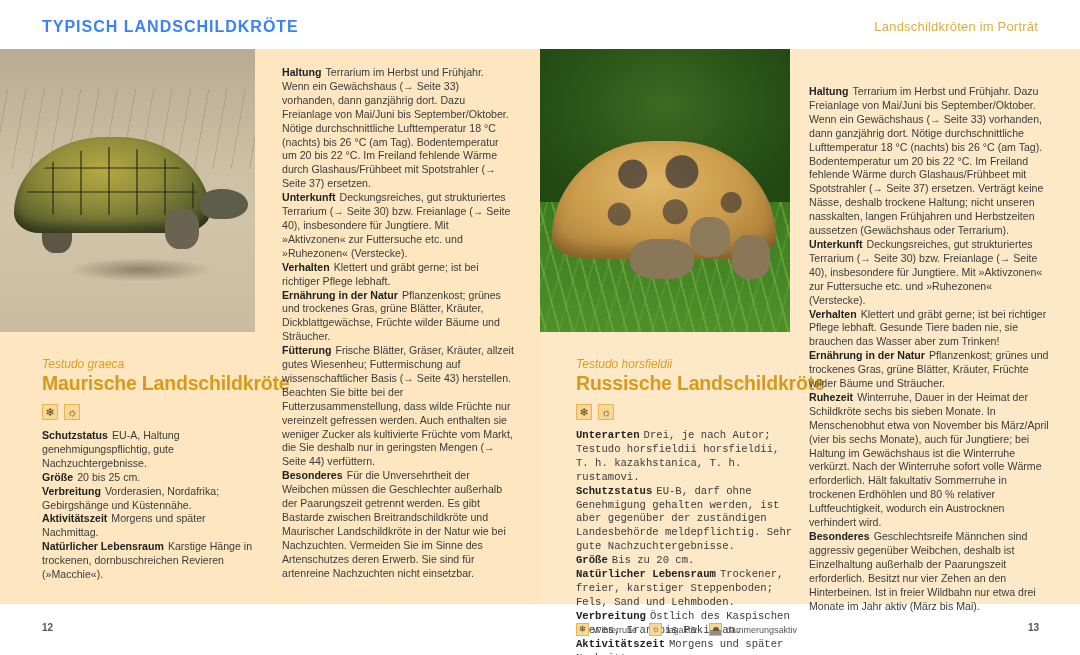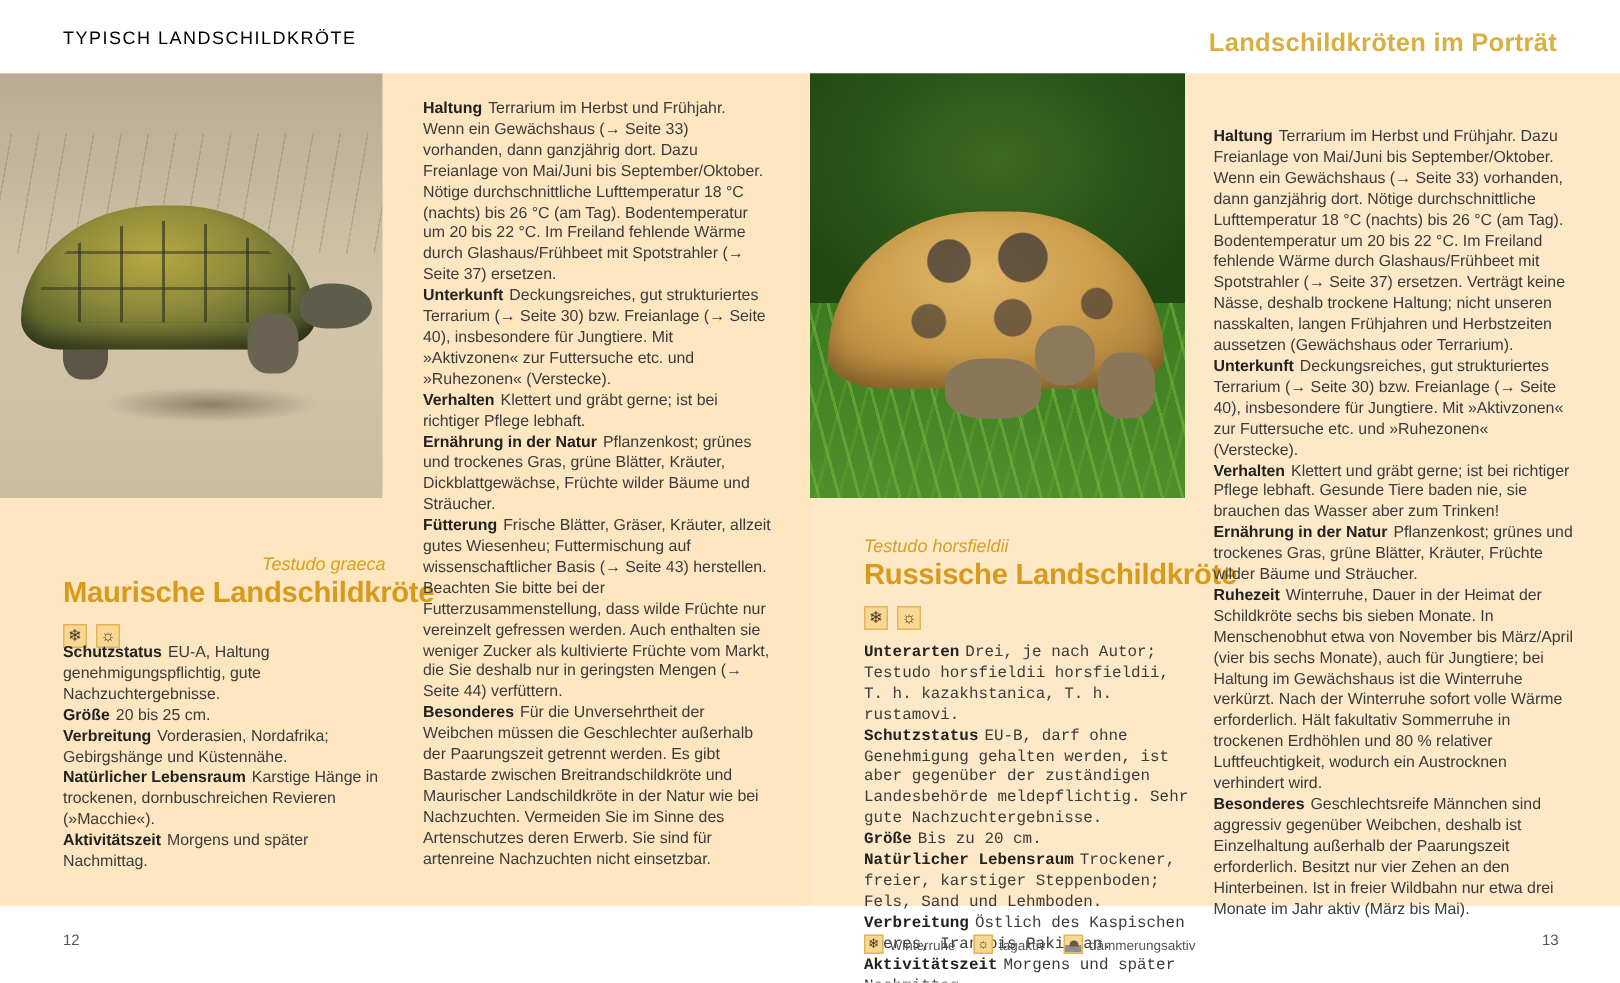--- a/index.html
+++ b/index.html
@@ -1,26 +1,26 @@
 <!DOCTYPE html>
 <html><head>
 <meta charset="utf-8">
 <style>
   * { box-sizing: border-box; margin: 0; padding: 0; }
   html, body { width: 1080px; height: 655px; background: #ffffff; overflow: hidden; }
   body { position: relative; font-family: "Liberation Sans", "DejaVu Sans", sans-serif; color: #2a2a2a; }
 
   .running-head-left {
     position: absolute; left: 42px; top: 18px;
-    font-size: 12px; font-weight: normal; letter-spacing: 1px;
-    color: #000000;
+    font-size: 16px; font-weight: bold; letter-spacing: 1px;
+    color: #3b82f6;
   }
   .running-head-right {
     position: absolute; right: 42px; top: 19px;
-    font-size: 17px; font-weight: bold; color: #d9b040; letter-spacing: 0.2px;
+    font-size: 13px; font-weight: normal; color: #d9b040; letter-spacing: 0.2px;
   }
 
   .page { position: absolute; top: 49px; height: 555px; background: #fde6c0; }
   .page.left { left: 0; width: 540px; }
   .page.right { left: 540px; width: 540px; background: #fde9c8; }
 
   .photo { position: absolute; top: 0; height: 283px; overflow: hidden; }
   .page.left .photo { left: 0; width: 255px; }
   .page.right .photo { left: 0; width: 250px; }
 
@@ -86,21 +86,21 @@
     border-radius: inherit;
   }
   .photo-horsfieldii .head {
     position: absolute; left: 150px; top: 168px; width: 40px; height: 40px;
     border-radius: 45%; background: #8c7a5a;
   }
   .photo-horsfieldii .leg1 { position: absolute; left: 90px; top: 190px; width: 64px; height: 40px; border-radius: 40%; background: #8a7658; }
   .photo-horsfieldii .leg2 { position: absolute; left: 192px; top: 186px; width: 38px; height: 44px; border-radius: 40%; background: #8b7657; }
 
   .species-block { position: absolute; }
-  .page.left .species-block { left: 42px; top: 320px; width: 215px; text-align: right; }
+  .page.left .species-block { left: 42px; top: 308px; width: 215px; }
   .page.right .species-block { left: 36px; top: 308px; width: 220px; }
 
   .latin-name { font-style: italic; font-size: 12px; color: #d9a021; line-height: 14px; }
   .common-name { font-size: 19.5px; font-weight: bold; color: #d99a1c; line-height: 24px; letter-spacing: -0.2px; white-space: nowrap; }
 
   .icon-row { display: flex; gap: 6px; margin-top: 9px; }
   .icon-box {
     width: 16px; height: 16px; background: #f9d794; border: 1px solid #e5b454;
     display: flex; align-items: center; justify-content: center;
     font-size: 11px; line-height: 1; color: #4a3a20;
@@ -108,21 +108,21 @@
 
   .fact-text { position: absolute; font-size: 10.6px; line-height: 13.9px; color: #3b3b3b; }
   .fact-text p { margin: 0; }
   .fact-text b { color: #222; font-weight: bold; margin-right: 4px; text-align: center; }
 
   .page.left .facts-a { left: 42px; top: 380px; width: 222px; }
   .page.left .facts-b { left: 282px; top: 17px; width: 232px; }
   .page.right .facts-a { left: 36px; top: 380px; width: 222px; font-family: Liberation Mono, monospace; }
   .page.right .facts-b { left: 269px; top: 17px; width: 240px; margin-top: 19px; }
 
-  .folio { position: absolute; top: 622px; font-size: 10px; color: #555; font-weight: normal; text-align: right; }
+  .folio { position: absolute; top: 622px; font-size: 10px; color: #555; font-weight: bold; text-align: right; }
   .folio.left { left: 42px; }
   .folio.right { left: 1028px; }
 
   .legend { position: absolute; left: 576px; top: 623px; display: flex; align-items: center; gap: 12px; font-size: 9px; color: #555; }
   .legend-item { display: flex; align-items: center; gap: 4px; }
   .legend-item .icon-box { width: 13px; height: 13px; font-size: 9px; }
   .dusk-icon {
     width: 13px; height: 13px; background: linear-gradient(180deg, #f9d794 0 55%, #8f8f8f 55% 100%);
     border: 1px solid #e5b454; position: relative;
   }
@@ -152,22 +152,22 @@
     <div class="icon-row">
       <span class="icon-box">❄</span>
       <span class="icon-box">☼</span>
     </div>
   </div>
 
   <div class="fact-text facts-a">
       <p><b>Schutzstatus</b><span>EU-A, Haltung genehmigungspflichtig, gute Nachzuchtergebnisse.</span></p>
       <p><b>Größe</b><span>20 bis 25 cm.</span></p>
       <p><b>Verbreitung</b><span>Vorderasien, Nordafrika; Gebirgshänge und Küstennähe.</span></p>
+      <p><b>Aktivitätszeit</b><span>Morgens und später Nachmittag.</span></p>
       <p><b>Natürlicher Lebensraum</b><span>Karstige Hänge in trockenen, dornbuschreichen Revieren (»Macchie«).</span></p>
-      <p><b>Aktivitätszeit</b><span>Morgens und später Nachmittag.</span></p>
     </div>
   <div class="fact-text facts-b">
       <p><b>Haltung</b><span>Terrarium im Herbst und Frühjahr. Wenn ein Gewächshaus (→ Seite 33) vorhanden, dann ganzjährig dort. Dazu Freianlage von Mai/Juni bis September/Oktober. Nötige durchschnittliche Lufttemperatur 18 °C (nachts) bis 26 °C (am Tag). Bodentemperatur um 20 bis 22 °C. Im Freiland fehlende Wärme durch Glashaus/Frühbeet mit Spotstrahler (→ Seite 37) ersetzen.</span></p>
       <p><b>Unterkunft</b><span>Deckungsreiches, gut strukturiertes Terrarium (→ Seite 30) bzw. Freianlage (→ Seite 40), insbesondere für Jungtiere. Mit »Aktivzonen« zur Futtersuche etc. und »Ruhezonen« (Verstecke).</span></p>
       <p><b>Verhalten</b><span>Klettert und gräbt gerne; ist bei richtiger Pflege lebhaft.</span></p>
       <p><b>Ernährung in der Natur</b><span>Pflanzenkost; grünes und trockenes Gras, grüne Blätter, Kräuter, Dickblattgewächse, Früchte wilder Bäume und Sträucher.</span></p>
       <p><b>Fütterung</b><span>Frische Blätter, Gräser, Kräuter, allzeit gutes Wiesenheu; Futtermischung auf wissenschaftlicher Basis (→ Seite 43) herstellen. Beachten Sie bitte bei der Futterzusammenstellung, dass wilde Früchte nur vereinzelt gefressen werden. Auch enthalten sie weniger Zucker als kultivierte Früchte vom Markt, die Sie deshalb nur in geringsten Mengen (→ Seite 44) verfüttern.</span></p>
       <p><b>Besonderes</b><span>Für die Unversehrtheit der Weibchen müssen die Geschlechter außerhalb der Paarungszeit getrennt werden. Es gibt Bastarde zwischen Breitrandschildkröte und Maurischer Landschildkröte in der Natur wie bei Nachzuchten. Vermeiden Sie im Sinne des Artenschutzes deren Erwerb. Sie sind für artenreine Nachzuchten nicht einsetzbar.</span></p>
     </div>
 </section>

